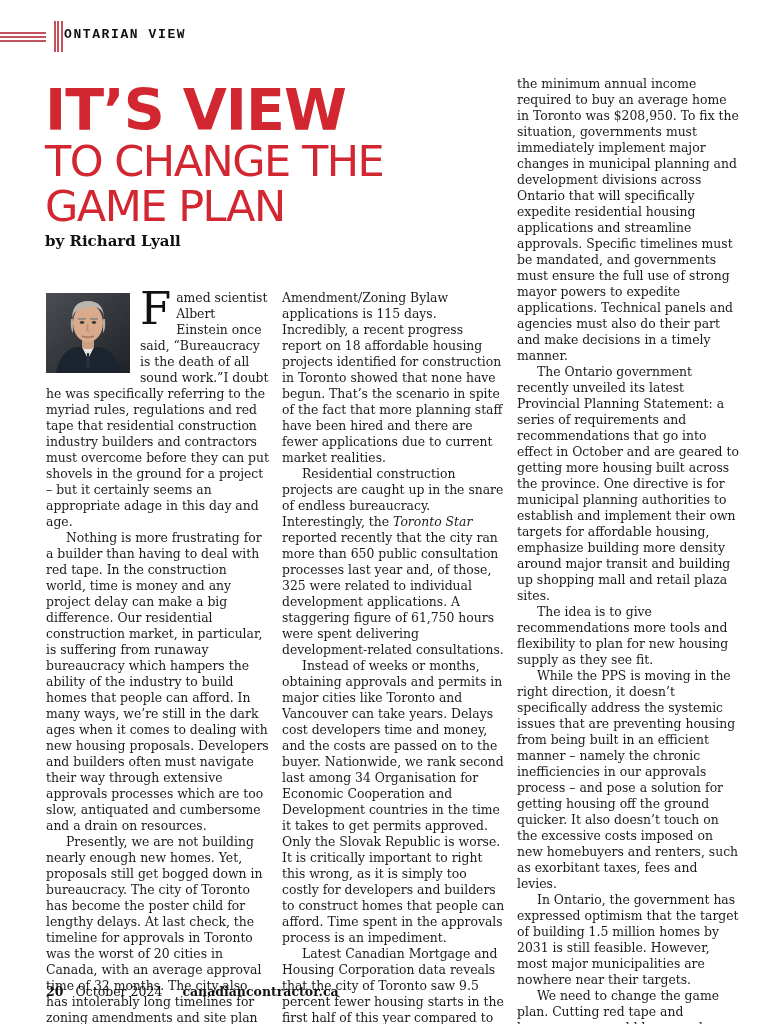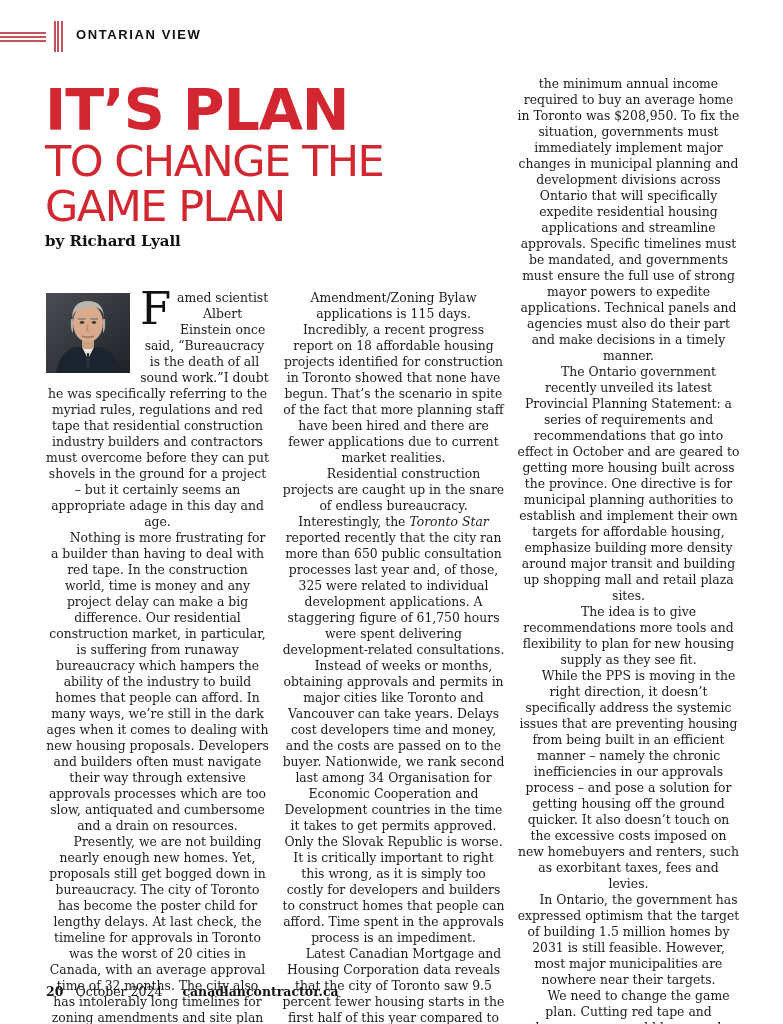--- a/index.html
+++ b/index.html
@@ -24,22 +24,22 @@
       #c2525c 8px 10px);
   }
   .mast-vstripes {
     position: absolute; left: 54px; top: 21px; width: 9px; height: 31px;
     background: linear-gradient(to right,
       #c2525c 0 2px, transparent 2px 3.5px,
       #c2525c 3.5px 5.5px, transparent 5.5px 7px,
       #c2525c 7px 9px);
   }
   .mast-label {
-    position: absolute; left: 76px; top: 27px;
-    font-family: Liberation Sans, sans-serif;
+    position: absolute; left: 64px; top: 27px;
+    font-family: Liberation Mono, monospace;
     font-weight: bold; font-size: 13px; letter-spacing: 1.6px;
     color: #111111;
   }
 
   
   .title-block { position: absolute; left: 45px; top: 82px; width: 470px; }
   .title-main {
     font-family: "DejaVu Sans", sans-serif;
     font-weight: 800; font-size: 57px; line-height: 1.0;
     letter-spacing: -1px; color: #d22630;
@@ -57,21 +57,21 @@
 
   
   .col {
     position: absolute; width: 223px;
     font-size: 12.4px; line-height: 16px;
     color: #1b1b1b;
   }
   .col-1 { left: 46px;  top: 290px; }
   .col-2 { left: 282px; top: 290px; }
   .col-3 { left: 517px; top: 76px;  }
-  .col p { margin: 0; text-align: center; }
+  .col p { margin: 0; }
   .col p.ind { text-indent: 20px; }
 
   .photo-wrap {
     float: left; width: 84px; height: 80px;
     margin: 3px 10px 2px 0;
   }
   .photo-wrap svg { display: block; width: 100%; height: 100%; }
 
   .dropcap {
     float: left;
@@ -93,21 +93,21 @@
 </head>
 <body>
 
 <div class="page">
 
   <div class="mast-hstripes"></div>
   <div class="mast-vstripes"></div>
   <div class="mast-label">ONTARIAN VIEW</div>
 
   <div class="title-block">
-    <div class="title-main">IT’S PLAN</div>
+    <div class="title-main">IT’S VIEW</div>
     <div class="title-sub">TO CHANGE THE</div>
     <div class="title-sub">GAME PLAN</div>
     <div class="byline">by Richard Lyall</div>
   </div>
 
   <div class="col col-1">
     <div class="photo-wrap">
       <svg viewBox="0 0 84 80" preserveAspectRatio="none">
         <defs>
           <linearGradient id="bg" x1="0" y1="0" x2="1" y2="1">

